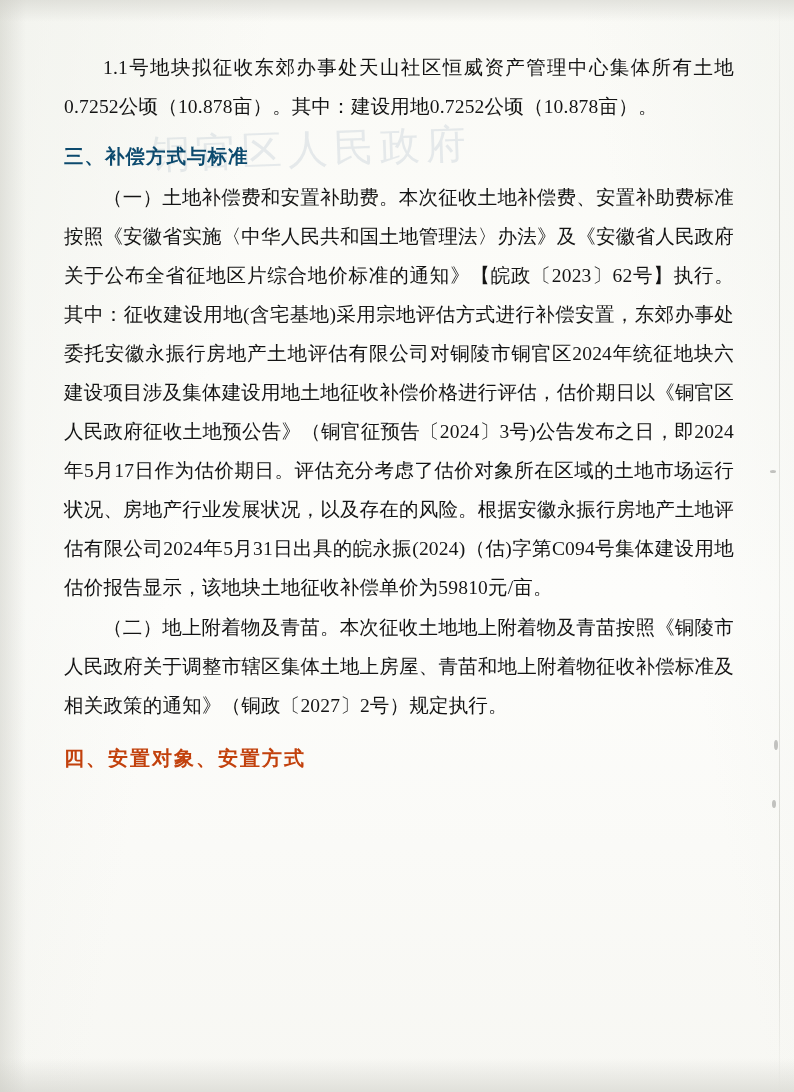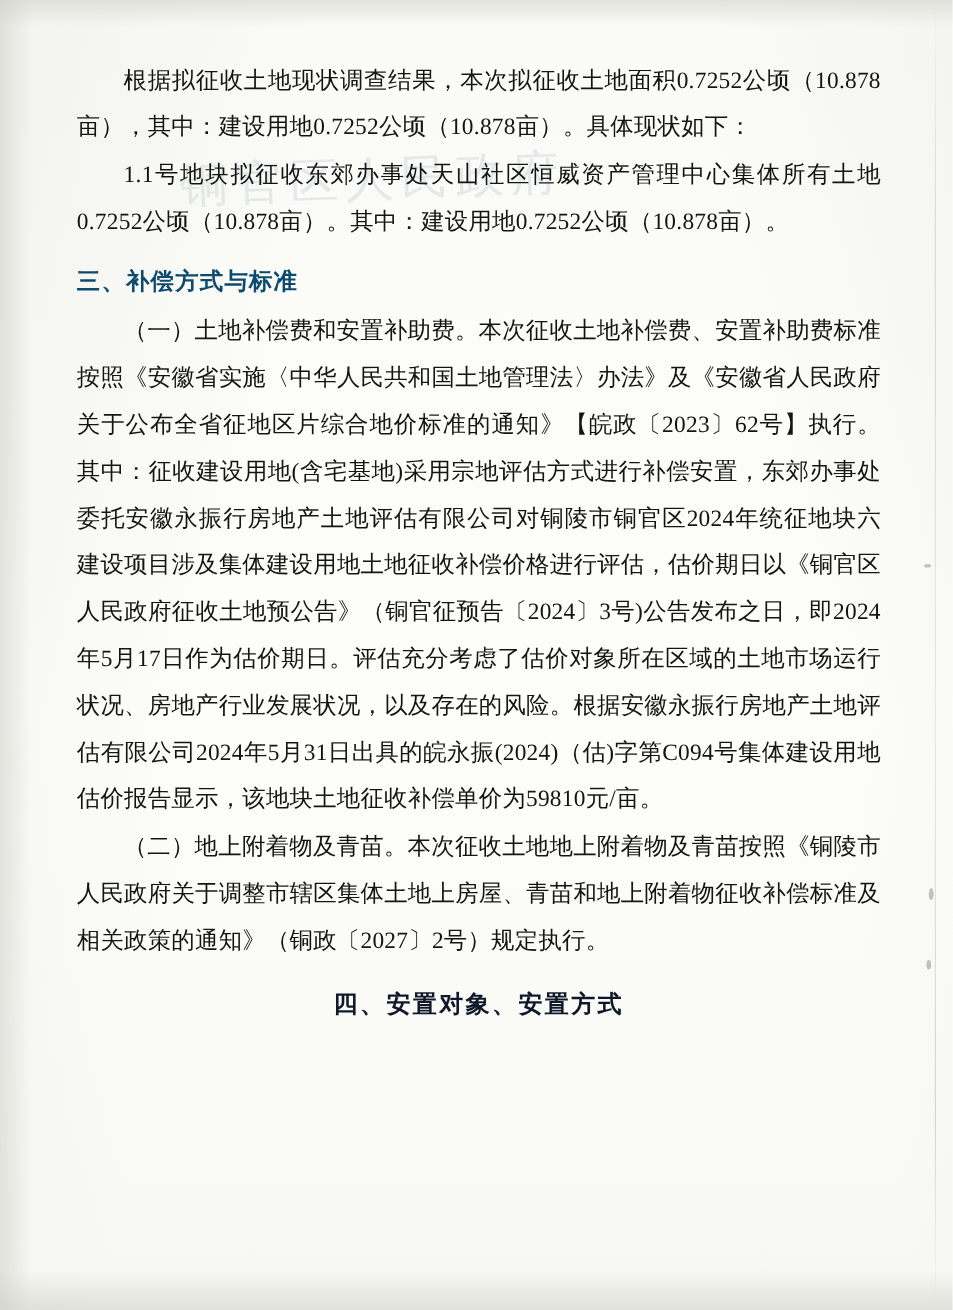--- a/index.html
+++ b/index.html
@@ -95,22 +95,21 @@
     font-weight: bold;
     color: #0c4a6e;
     letter-spacing: 1px;
     font-family: "Liberation Sans", sans-serif;
   }
   h3.heading-center {
     margin: 12px 0 2px 0;
     font-size: 20px;
     line-height: 42px;
     font-weight: bold;
-    color: #0f172a;
-    text-align: center;
+    color: #c2410c;
     letter-spacing: 2px;
     font-family: "Liberation Sans", sans-serif;
   }
   .tight {
     line-height: 37px;
   }
   .speck {
     position: absolute;
     background: rgba(90,90,85,0.35);
     border-radius: 50%;
@@ -127,20 +126,19 @@
   <div class="edge-shadow-bottom"></div>
   <div class="fold-line" style="left:779px;"></div>
 
   <div class="ghost-stamp">铜官区人民政府</div>
 
   <div class="speck" style="left:770px; top:470px; width:6px; height:3px;"></div>
   <div class="speck" style="left:774px; top:740px; width:4px; height:10px;"></div>
   <div class="speck" style="left:772px; top:800px; width:4px; height:8px;"></div>
 
   <div class="content">
-    <p class="para indent">根据拟征收土地现状调查结果，本次拟征收土地面积0.7252公顷（10.878亩），其中：建设用地0.7252公顷（10.878亩）。具体现状如下：</p>
     <p class="para indent">1.1号地块拟征收东郊办事处天山社区恒威资产管理中心集体所有土地0.7252公顷（10.878亩）。其中：建设用地0.7252公顷（10.878亩）。</p>
     <h3 class="heading">三、补偿方式与标准</h3>
     <p class="para indent">（一）土地补偿费和安置补助费。本次征收土地补偿费、安置补助费标准按照《安徽省实施〈中华人民共和国土地管理法〉办法》及《安徽省人民政府关于公布全省征地区片综合地价标准的通知》【皖政〔2023〕62号】执行。其中：征收建设用地(含宅基地)采用宗地评估方式进行补偿安置，东郊办事处委托安徽永振行房地产土地评估有限公司对铜陵市铜官区2024年统征地块六建设项目涉及集体建设用地土地征收补偿价格进行评估，估价期日以《铜官区人民政府征收土地预公告》（铜官征预告〔2024〕3号)公告发布之日，即2024年5月17日作为估价期日。评估充分考虑了估价对象所在区域的土地市场运行状况、房地产行业发展状况，以及存在的风险。根据安徽永振行房地产土地评估有限公司2024年5月31日出具的皖永振(2024)（估)字第C094号集体建设用地估价报告显示，该地块土地征收补偿单价为59810元/亩。</p>
     <p class="para indent tight">（二）地上附着物及青苗。本次征收土地地上附着物及青苗按照《铜陵市人民政府关于调整市辖区集体土地上房屋、青苗和地上附着物征收补偿标准及相关政策的通知》（铜政〔2027〕2号）规定执行。</p>
     <h3 class="heading-center">四、安置对象、安置方式</h3>
   </div>
 </div>
 
 </body></html>

